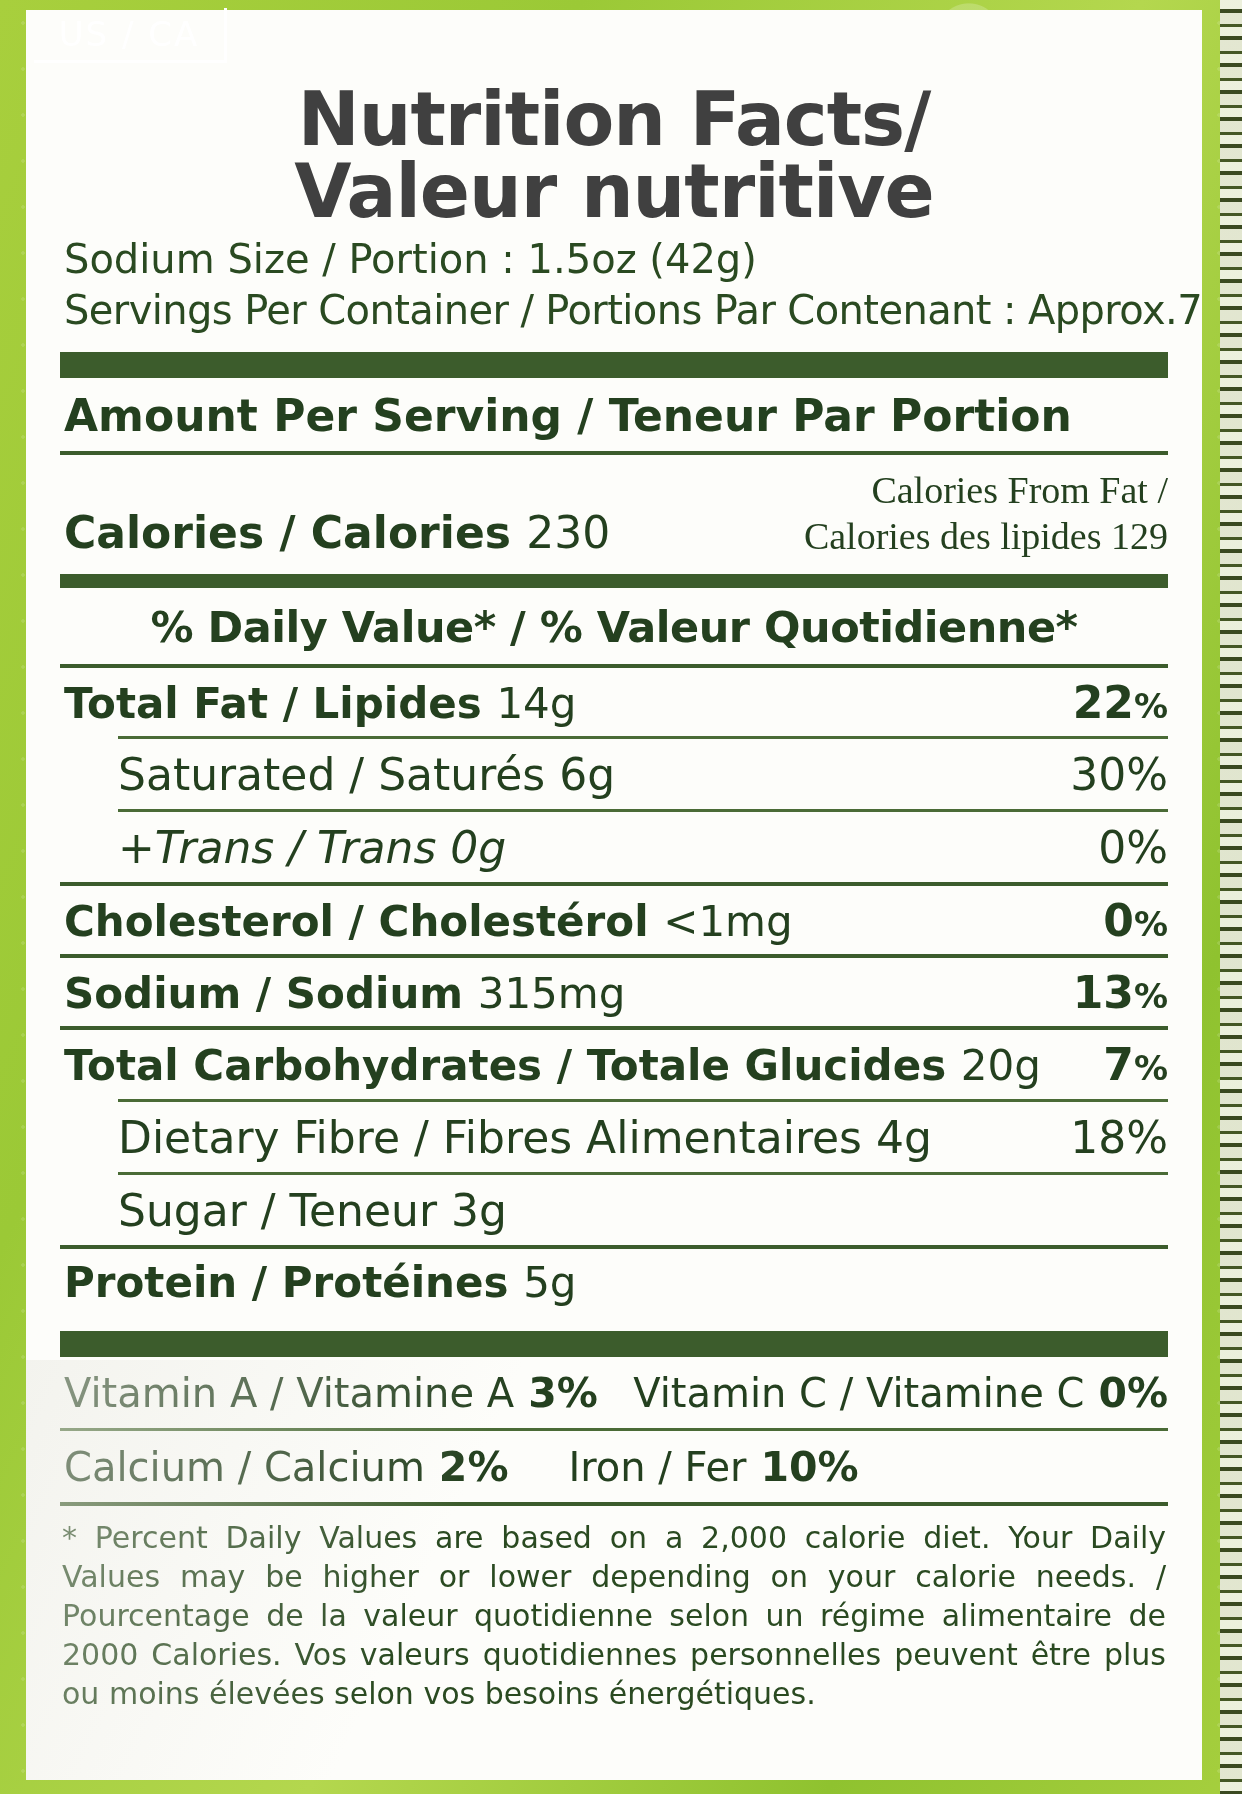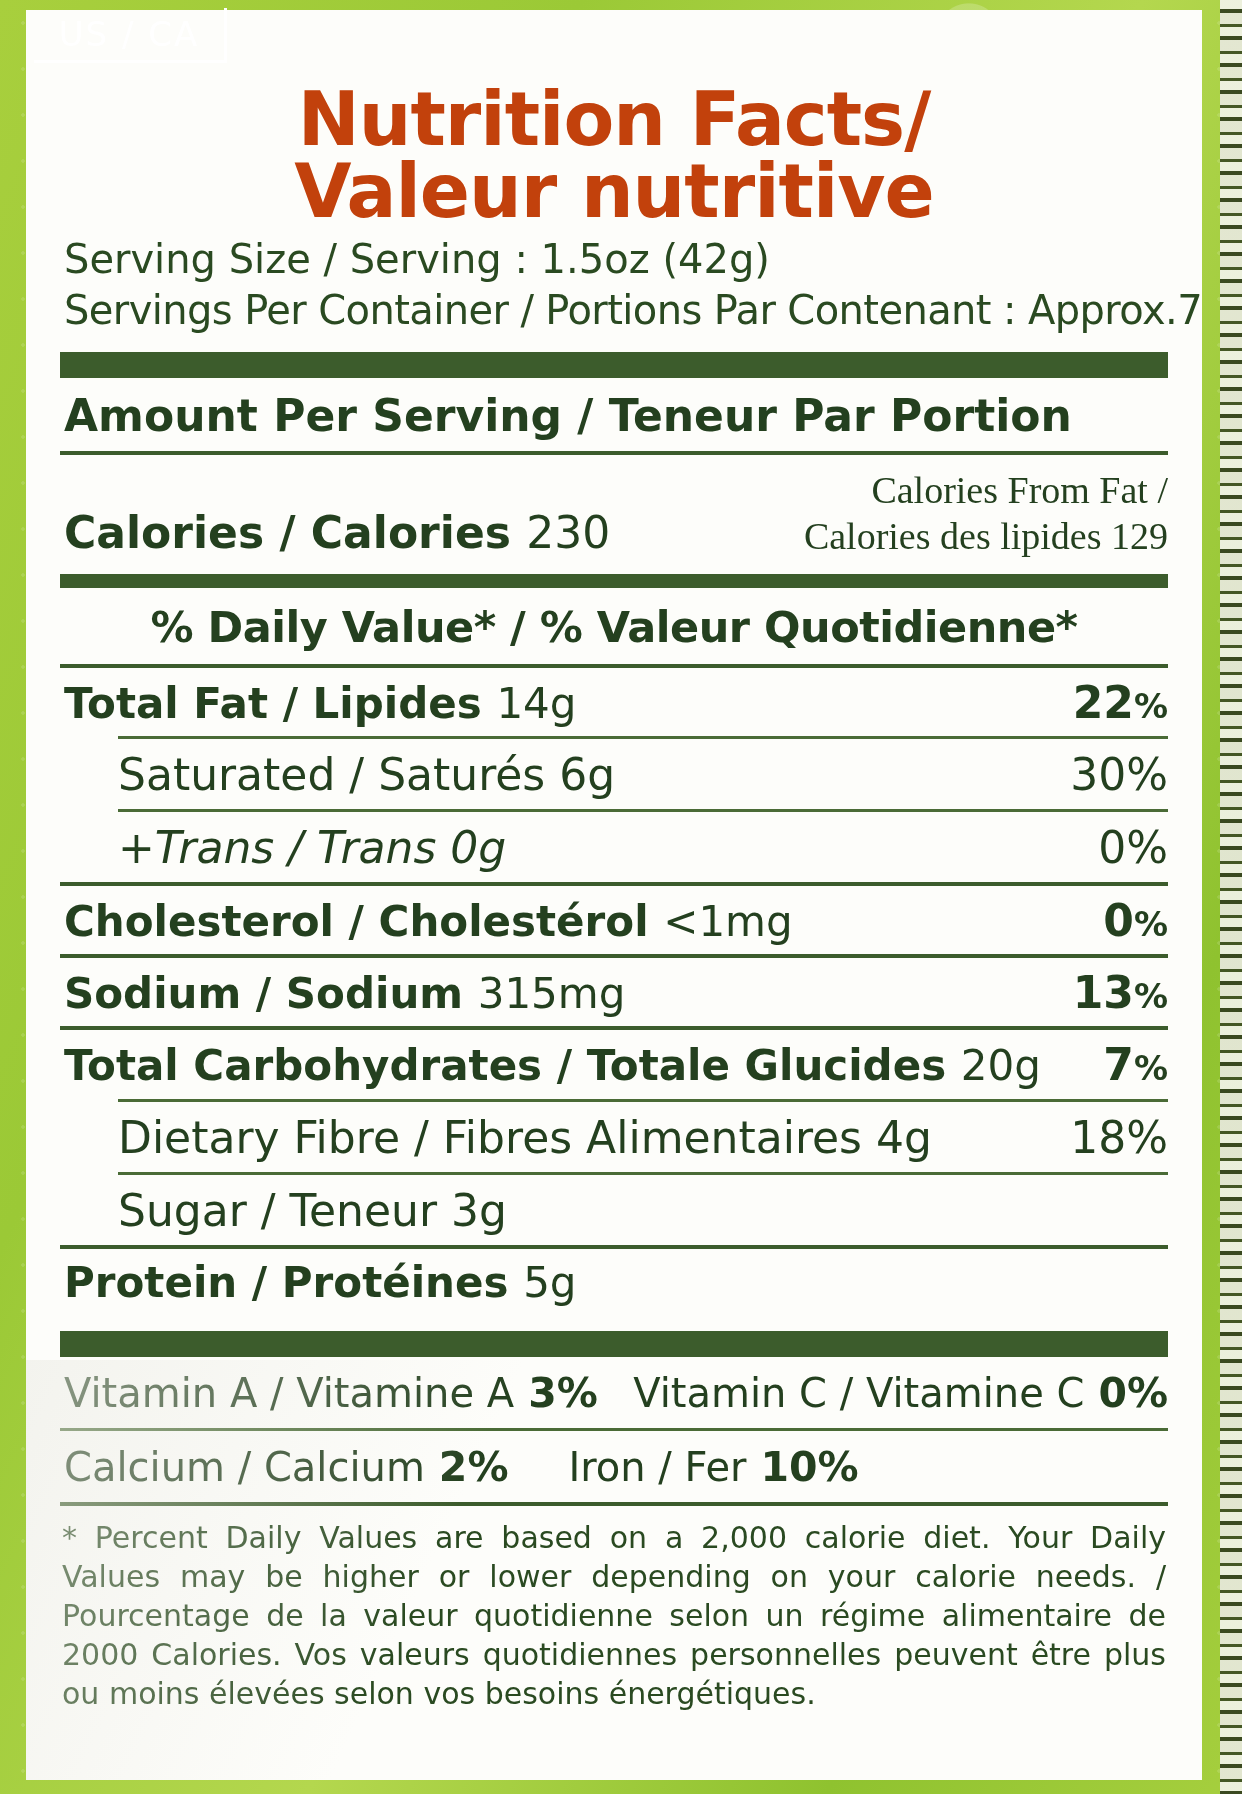--- a/index.html
+++ b/index.html
@@ -105,21 +105,21 @@
     background: transparent;
   }
 
   .title {
     text-align: center;
     font-weight: bold;
     font-size: 74px;
     line-height: 0.97;
     letter-spacing: -1px;
     margin: 12px 0 6px 0;
-    color: #c2410c;
+    color: #404040;
     font-family: "DejaVu Sans", sans-serif;
   }
   .title .line2 { display: block; }
 
   .serving-line {
     font-size: 40px;
     line-height: 1.28;
     color: #2a4a21;
     margin-left: 4px;
     white-space: nowrap;
@@ -238,21 +238,21 @@
 <div class="package"></div>
 
 <div class="panel">
   <div class="panel-notch"></div>
 
   <div class="title">
     <span>Nutrition Facts/</span>
     <span class="line2">Valeur nutritive</span>
   </div>
 
-  <div class="serving-line">Serving Size / Serving : 1.5oz (42g)</div>
+  <div class="serving-line">Sodium Size / Portion : 1.5oz (42g)</div>
   <div class="serving-line tight">Servings Per Container / Portions Par Contenant : Approx.7</div>
 
   <div class="bar-thick"></div>
 
   <div class="amount-row">Amount Per Serving / Teneur Par Portion</div>
   <div class="rule"></div>
 
   <div class="calories-row">
     <div class="calories-left">
       <span>Calories / Calories</span>

